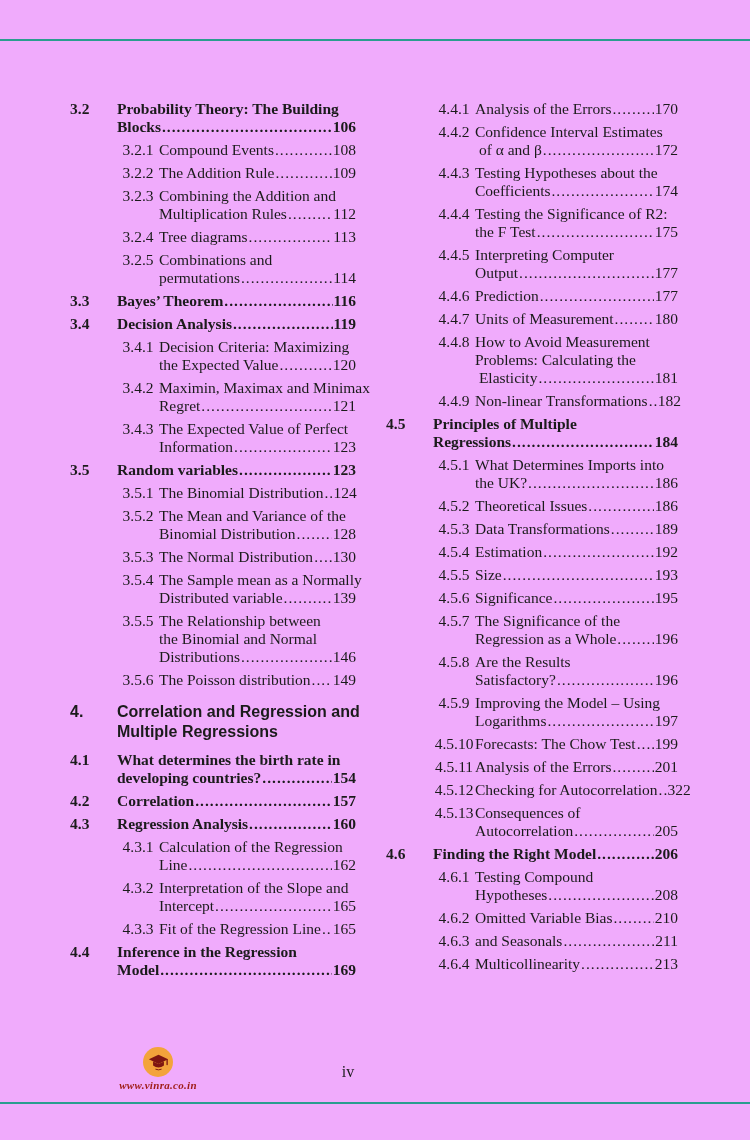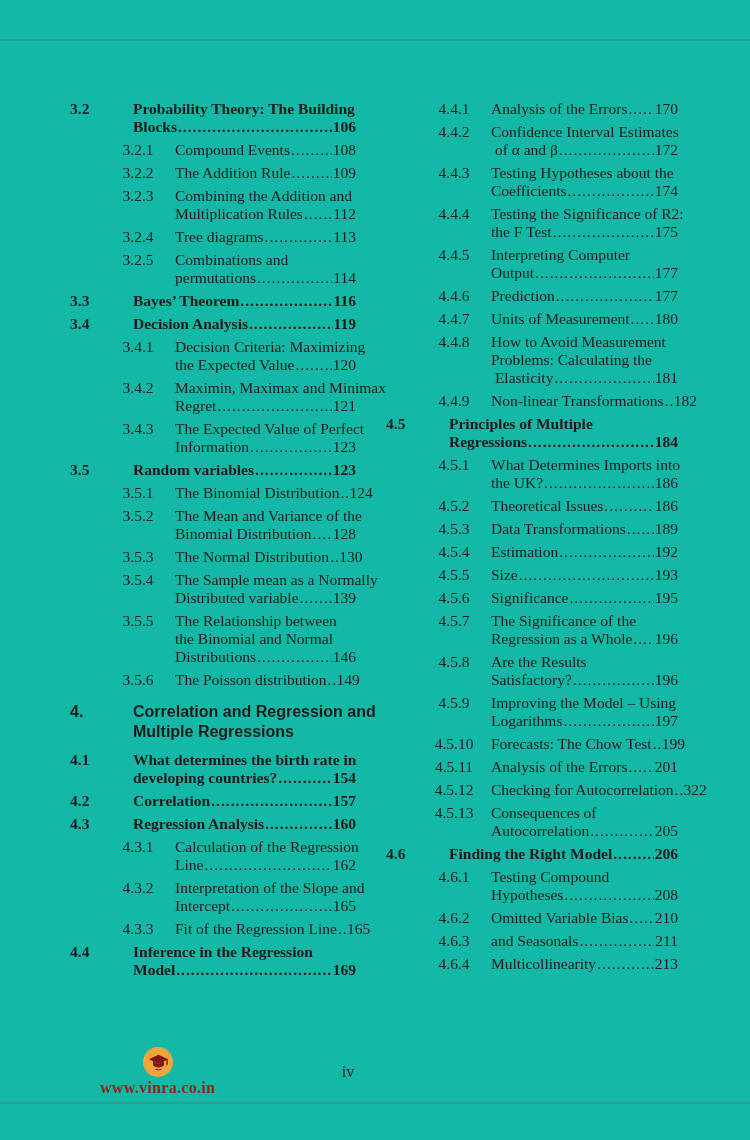--- a/index.html
+++ b/index.html
@@ -1,20 +1,20 @@
 <!DOCTYPE html>
 <html><head>
 <meta charset="utf-8">
 <style>
   html,body{margin:0;padding:0;}
   body{background:#ffffff;}
   .page{
     position:relative;
     width:750px;height:1140px;
-    background:#14b8a6;
+    background:#f0abfc;
     overflow:hidden;
     font-family:"Liberation Serif", serif;
     color:#1b1b1b;
   }
   .rule{position:absolute;left:0;width:750px;height:2px;background:#2a9d8f;}
   .rule-top{top:39px;}
   .rule-bottom{top:1102px;}
 
   .toc{
     position:absolute;
@@ -29,21 +29,21 @@
   .entry{
     display:flex;
     font-size:15.5px;
     line-height:18px;
     margin-bottom:5px;
   }
   .entry .num{
     flex:0 0 47px;
     white-space:nowrap;
   }
-  .entry .body{flex:1;min-width:0;margin-left:16px;}
+  .entry .body{flex:1;min-width:0;}
   .entry .line{display:flex;align-items:baseline;}
   .entry .txt{white-space:pre;}
   .entry .leader{
     flex:1;
     overflow:hidden;
     white-space:nowrap;
     letter-spacing:1px;
     margin:0 1px;
     min-width:8px;
   }
@@ -71,22 +71,24 @@
     left:143px;top:1047px;
     width:30px;height:30px;
     border-radius:50%;
     background:#f3a33b;
     display:flex;align-items:center;justify-content:center;
   }
   .footer-site{
     position:absolute;
     left:100px;top:1079px;
     width:116px;
-    font-size:16px;
+    text-align:center;
+    font-size:11px;
     font-weight:bold;
+    font-style:italic;
     color:#9e1c15;
     letter-spacing:0.3px;
   }
   .footer-pageno{
     position:absolute;
     left:328px;top:1063px;
     width:40px;
     text-align:center;
     font-size:16px;
     color:#1b1b1b;

